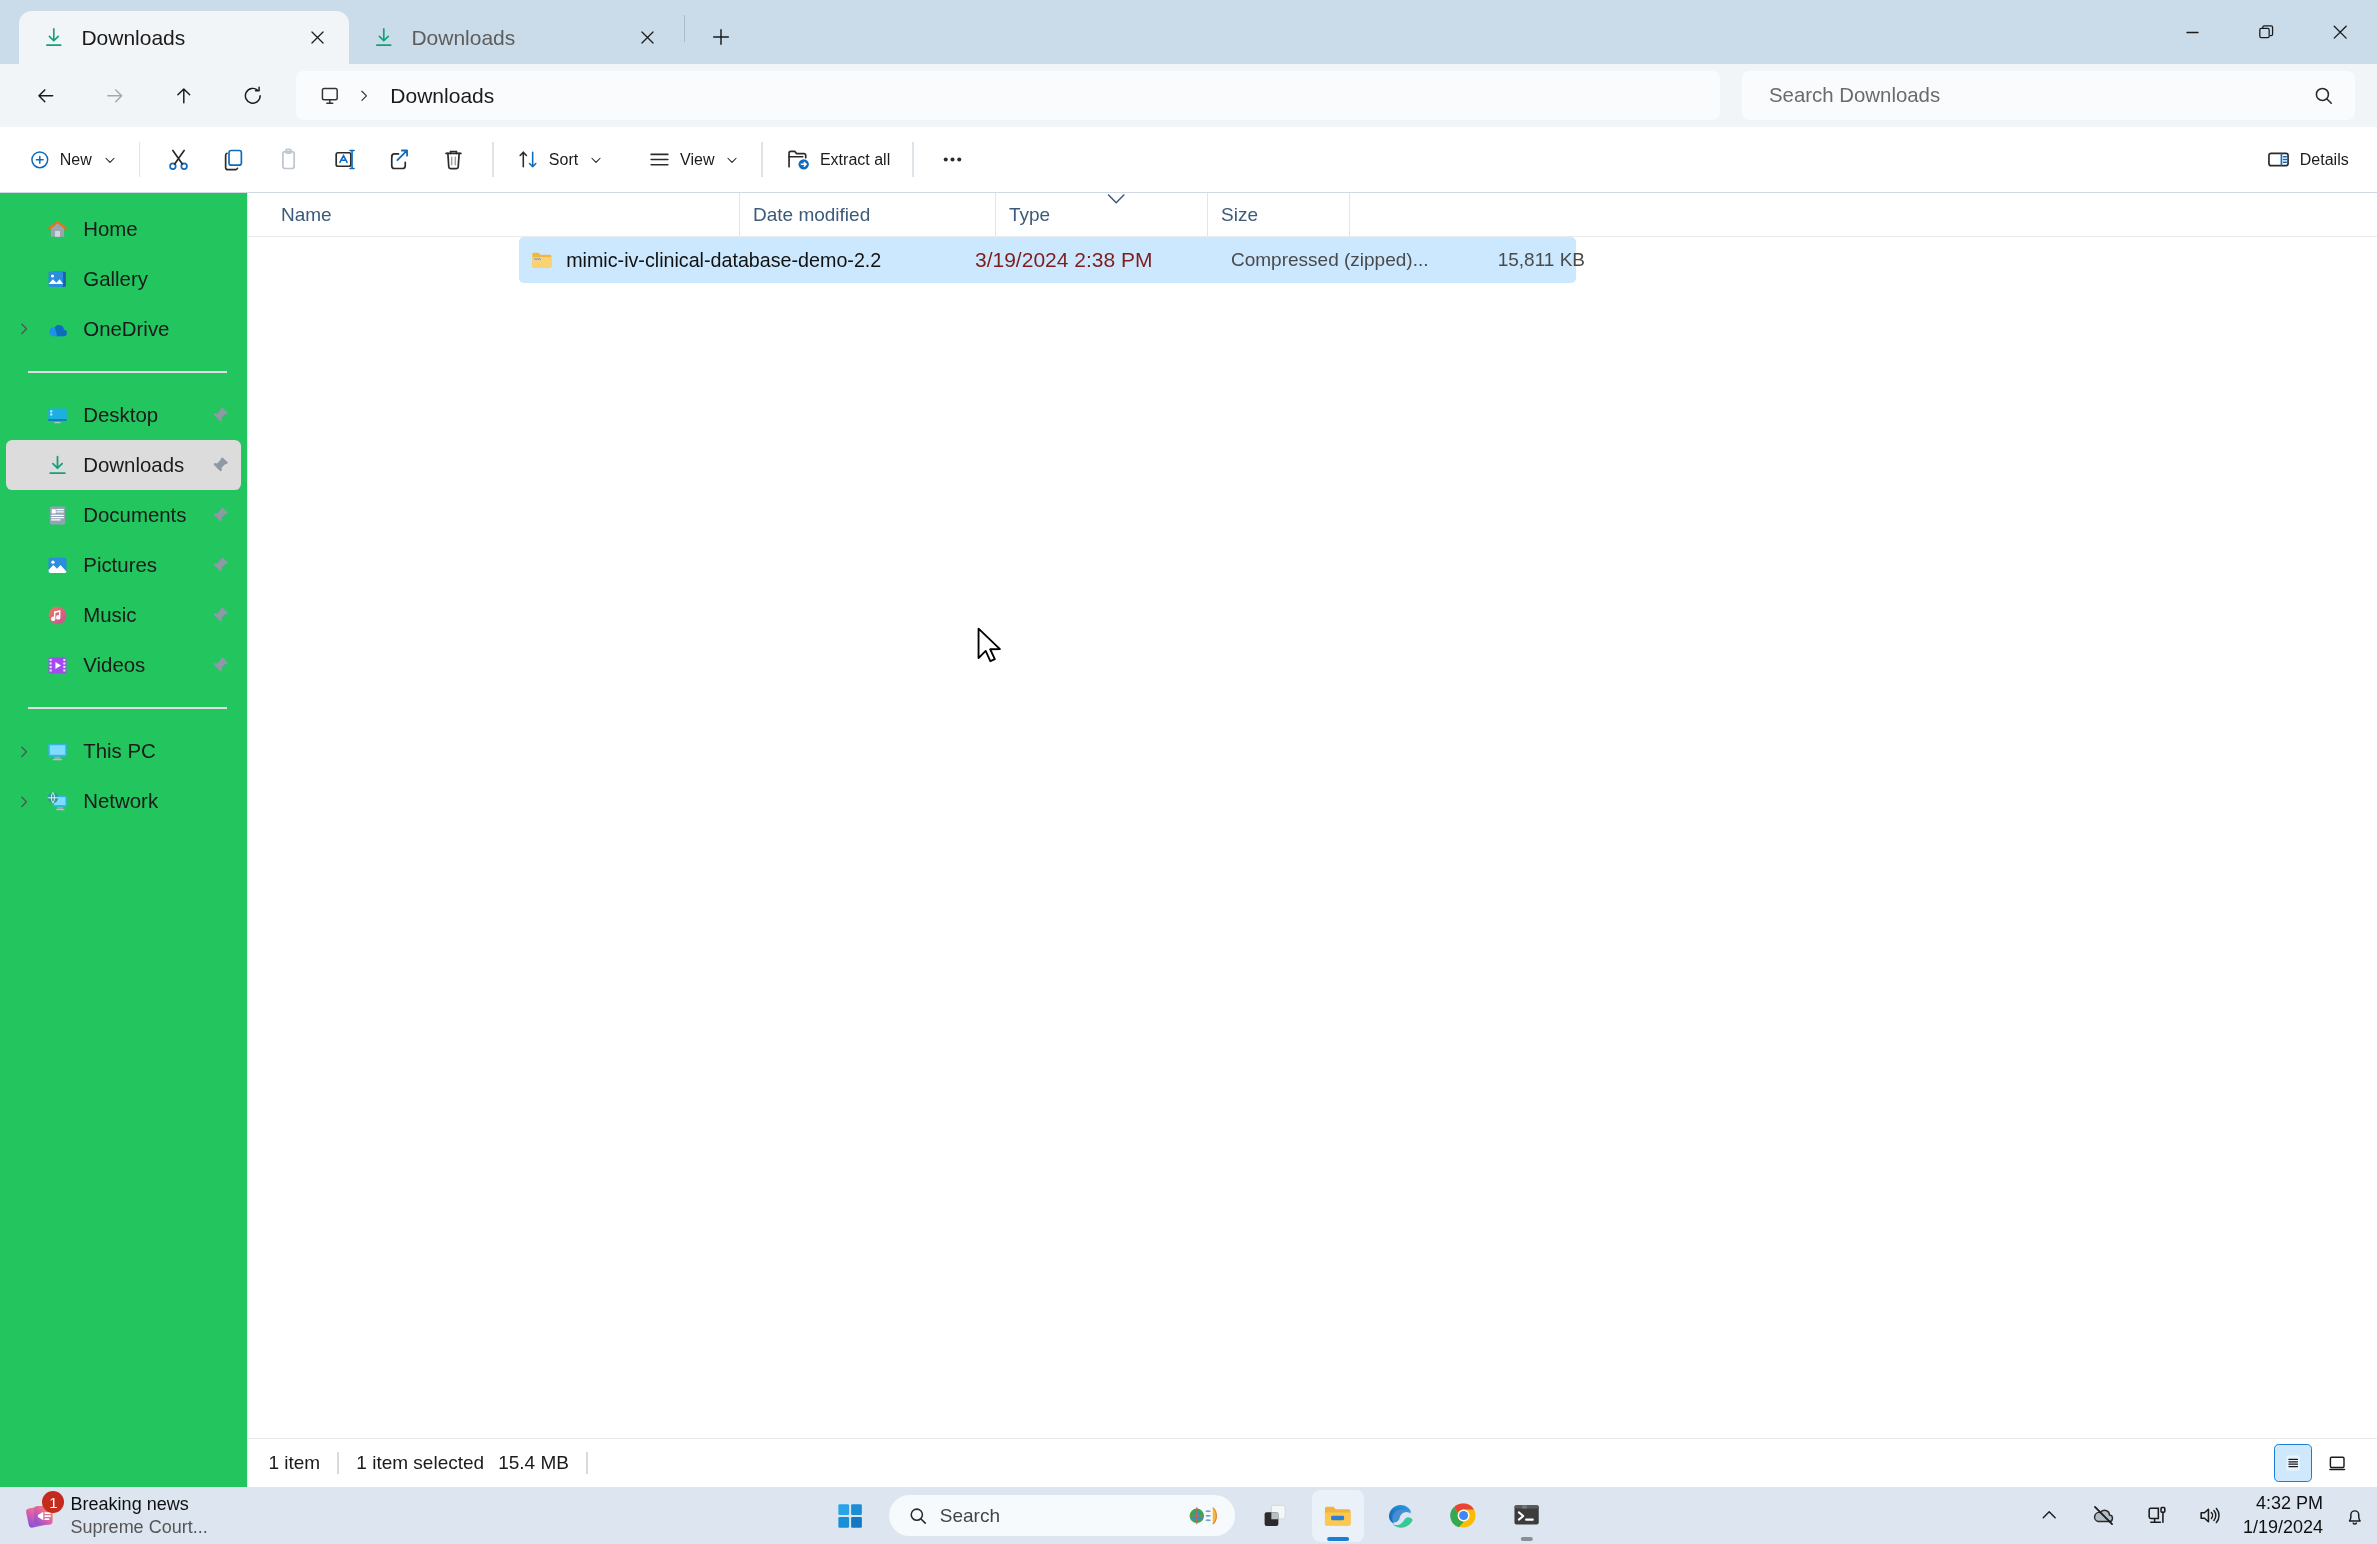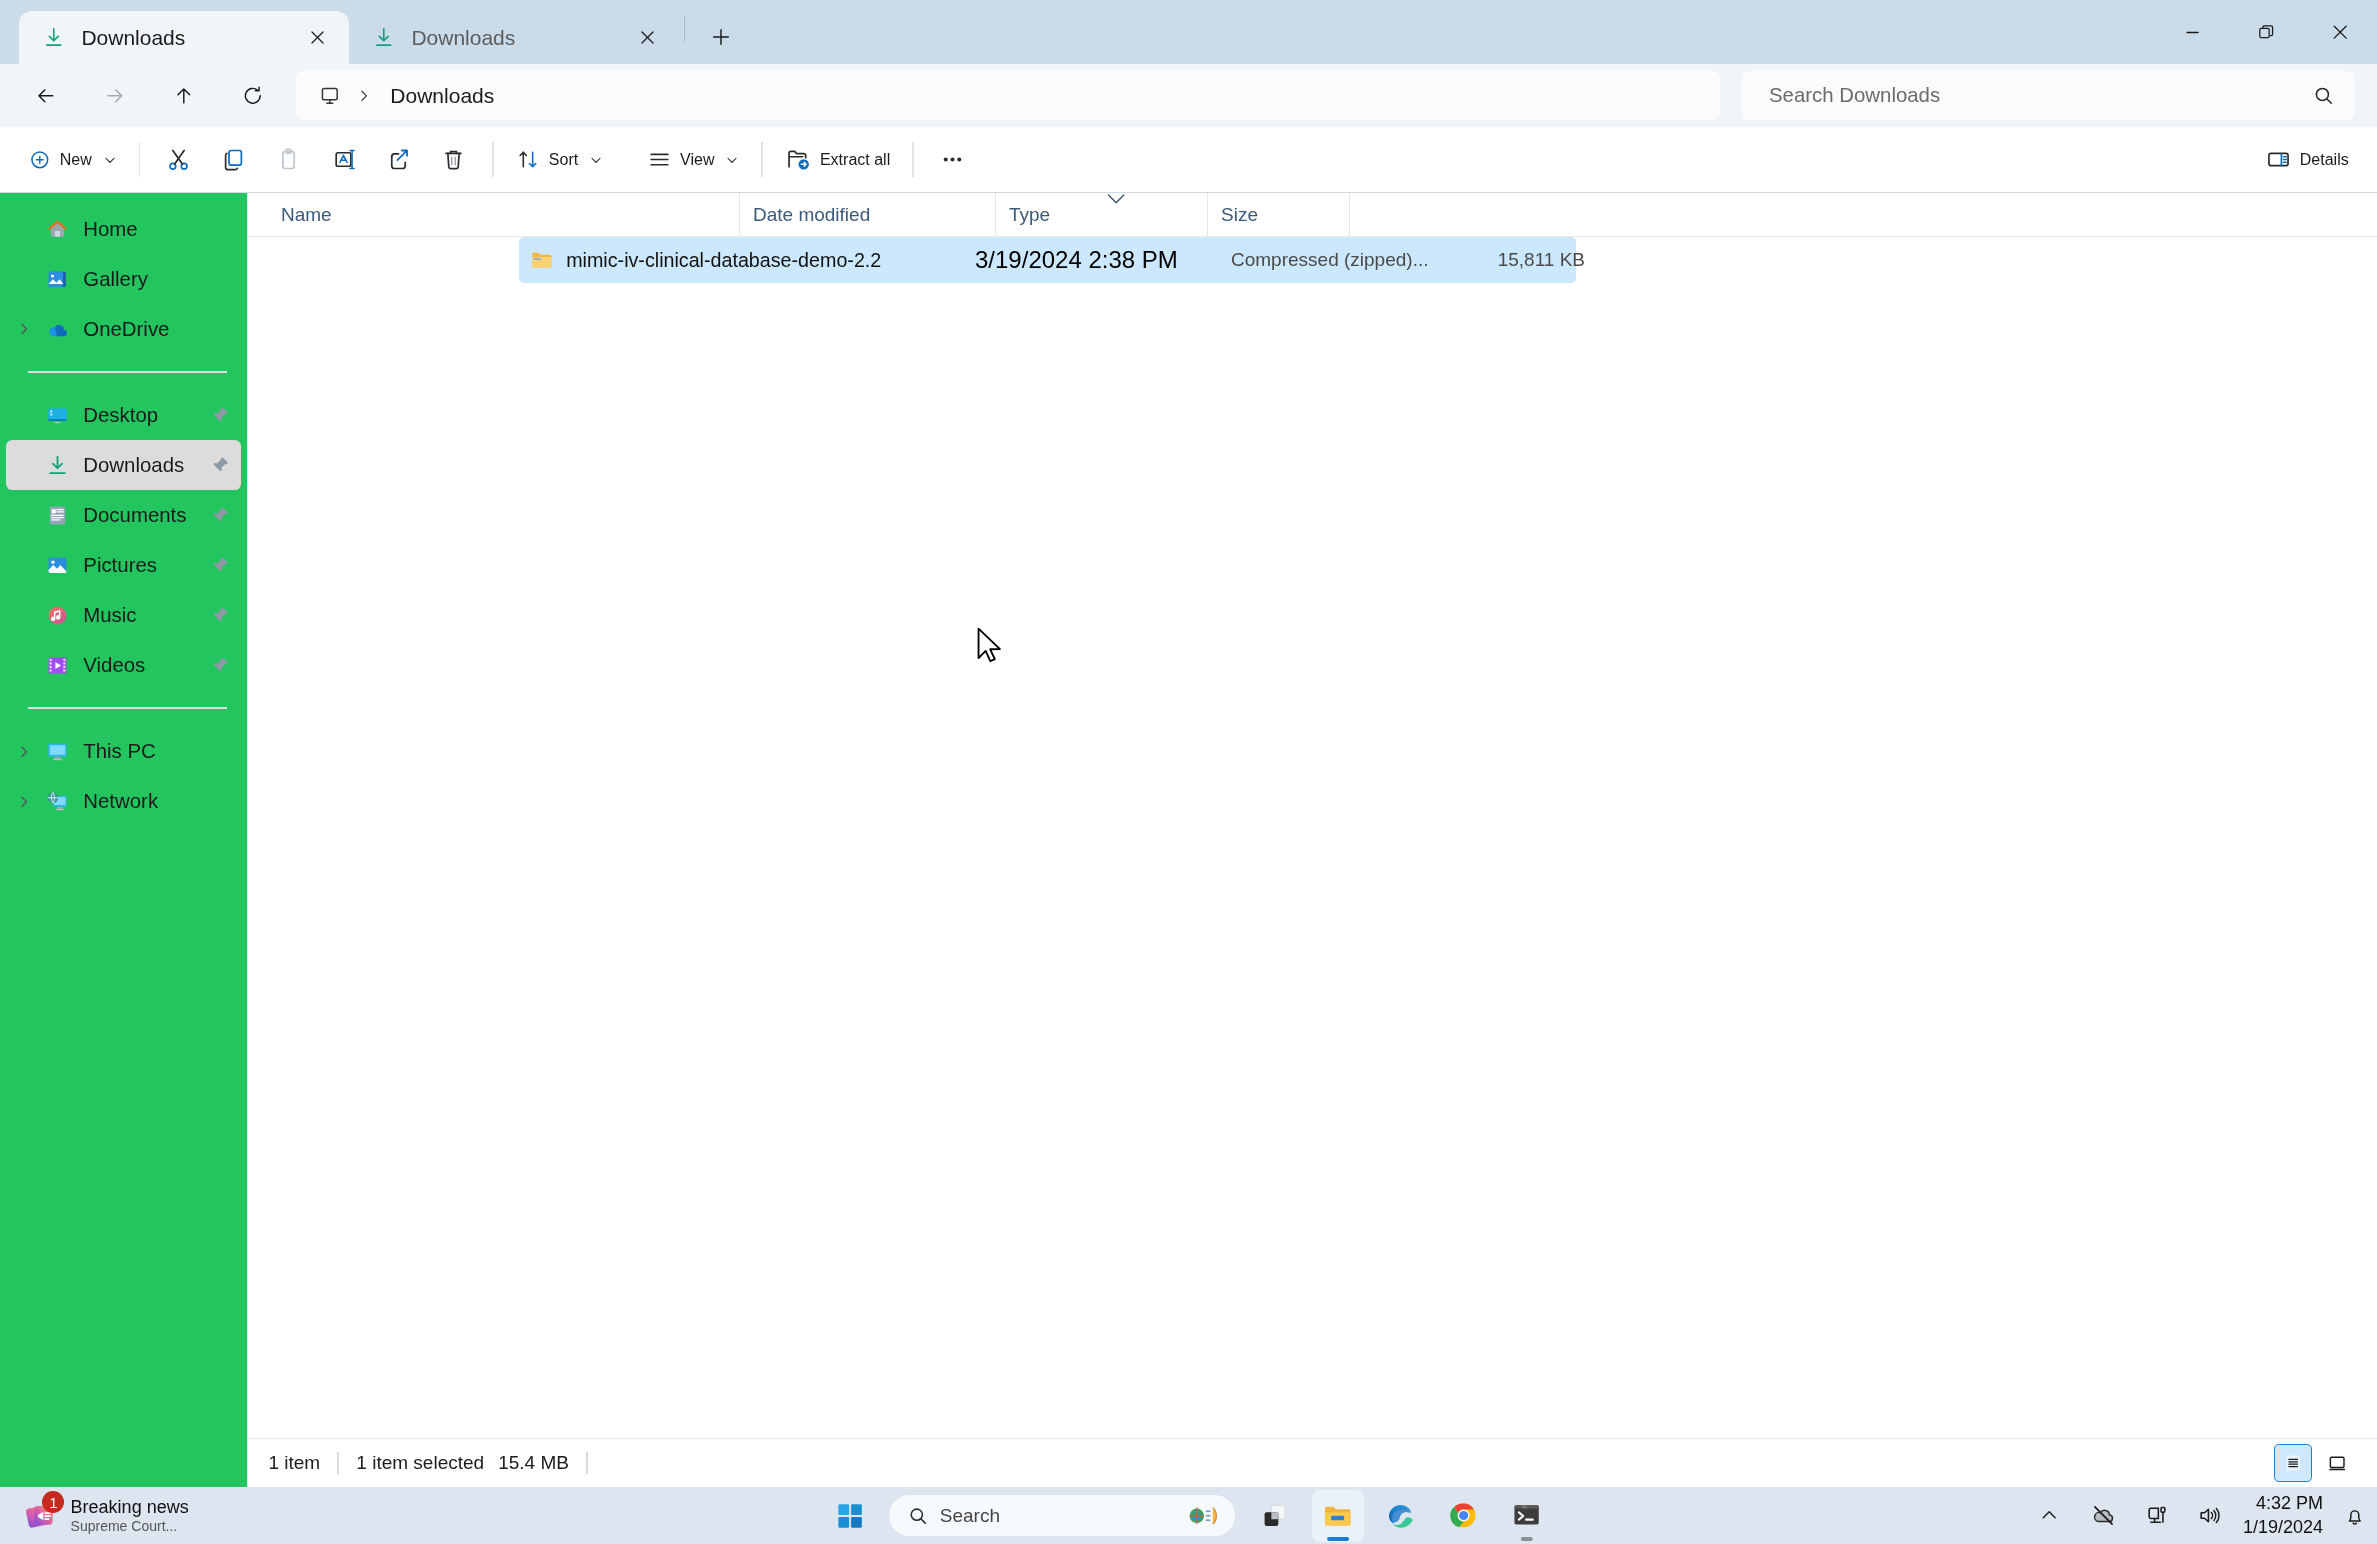--- a/index.html
+++ b/index.html
@@ -226,21 +226,21 @@
     width: 1057px;
     display: flex; align-items: center;
     border-radius: 4.7px;
   }
   .filerow.selected { background: #cce8ff; }
   .cell-name {
     width: 456px; display: flex; align-items: center; gap: 12.6px;
     padding-left: 11px; flex: none;
   }
   .cell-name .fname { font-size: 19.7px; color: #111; white-space: nowrap; }
-  .cell-date { width: 256px; font-size: 24px; color: #000000; flex: none; }
+  .cell-date { width: 256px; font-size: 21px; color: #7f1d1d; flex: none; }
   .cell-type { width: 212px; font-size: 19px; color: #4a4a4a; flex: none; }
   .cell-size { width: 142px; font-size: 19px; color: #4a4a4a; text-align: right; flex: none; }
 
   
   #statusbar {
     height: 49px; flex: none;
     background: #ffffff;
     border-top: 0.8px solid #e6e8ea;
     display: flex; align-items: center;
     padding: 0 20.4px;
@@ -262,21 +262,21 @@
     width: 2377px; height: 57px;
     background: #dde6f0;
     display: flex; align-items: center;
   }
   #tb-widget {
     display: flex; align-items: center; gap: 12.6px;
     padding-left: 22px; width: 409px; flex: none;
   }
   #tb-widget .wtext { display: flex; flex-direction: column; line-height: 1.25; }
   #tb-widget .wtitle { font-size: 18px; color: #101010; }
-  #tb-widget .wsub { font-size: 14px; color: #555; }
+  #tb-widget .wsub { font-size: 18px; color: #555; }
   #tb-center {
     position: absolute; left: 50%; transform: translateX(-50%);
     display: flex; align-items: center; gap: 0;
     height: 57px;
   }
   .tb-app {
     width: 52px; height: 52px;
     display: flex; align-items: center; justify-content: center;
     border-radius: 7.9px; position: relative;
     margin: 0 5.5px;

